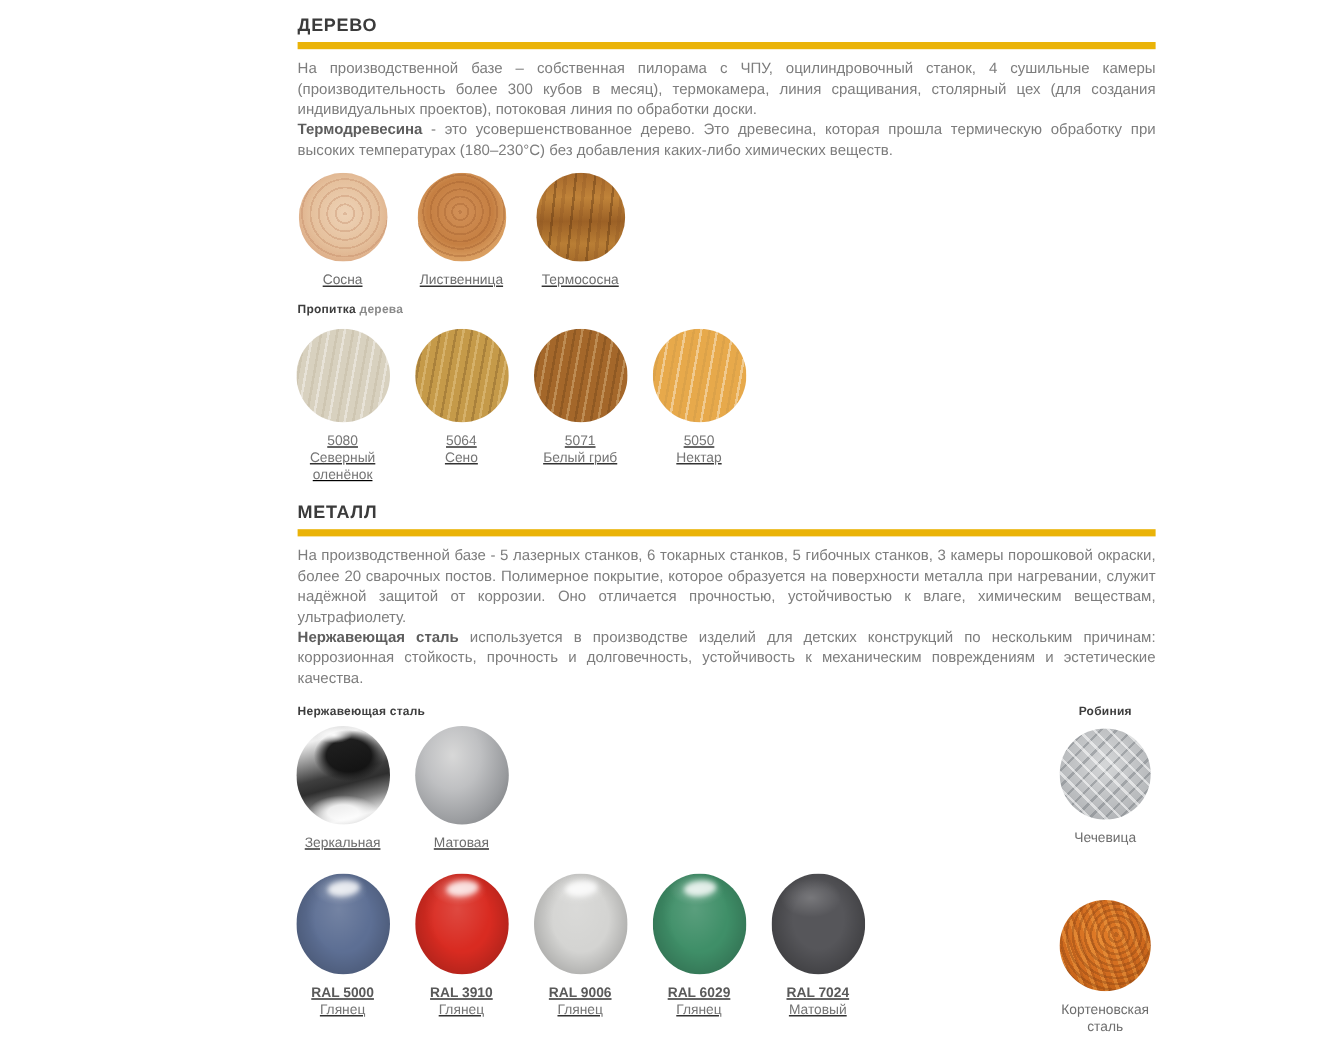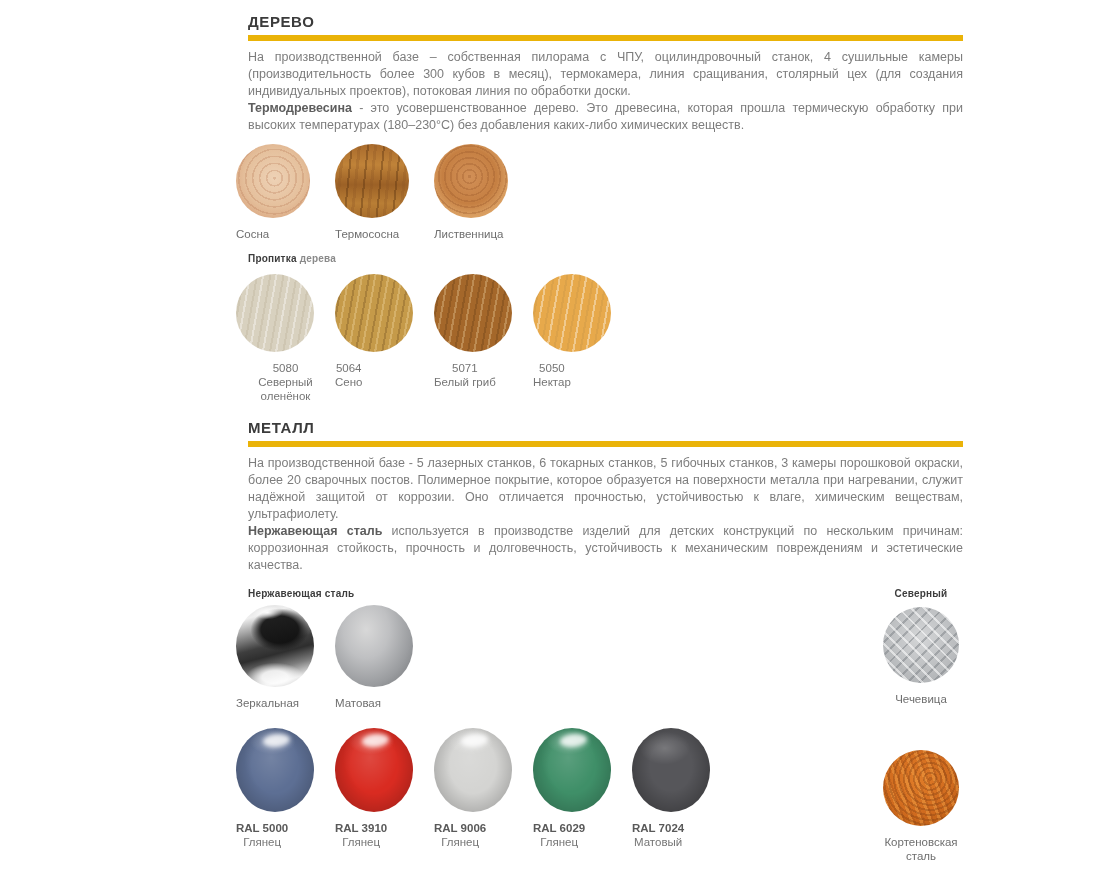--- a/index.html
+++ b/index.html
@@ -25,21 +25,21 @@
   .lead{font-weight:bold;color:#5d5d5d;}
 
   
   .sub-heading{font-size:10px;color:#3d3d3d;font-weight:bold;letter-spacing:.2px;}
   .sub-heading .light{color:#8a8a8a;font-weight:bold;}
   .imp-heading{margin-top:12px;}
   .powder-heading{margin-bottom:6px;}
 
   
   .swatch-row{display:flex;margin-left:-12px;}
-  .cell{width:99px;display:flex;flex-direction:column;align-items:flex-start;}
+  .cell{width:99px;display:flex;flex-direction:column;align-items:center;text-decoration:underline;}
   .wood-row{margin-top:10px;}
   .imp-row{margin-top:10px;}
 
   .swatch-label{
     margin-top:9px;font-size:11.5px;line-height:14px;color:#6e6e6e;text-align:center;
   }
   .nowrap{white-space:nowrap;}
   .code-line{color:#595959;font-weight:bold;display:block;}
   .name-line{color:#757575;display:block;}
 
@@ -138,26 +138,26 @@
 
   <p class="body-text first">На производственной базе – собственная пилорама с ЧПУ, оцилиндровочный станок, 4 сушильные камеры (производительность более 300 кубов в месяц), термокамера, линия сращивания, столярный цех (для создания индивидуальных проектов), потоковая линия по обработки доски.</p>
   <p class="body-text"><span class="lead">Термодревесина</span><span> - это усовершенствованное дерево. Это древесина, которая прошла термическую обработку при высоких температурах (180–230°С) без добавления каких-либо химических веществ.</span></p>
 
   <div class="swatch-row wood-row">
     <div class="cell">
       <span class="disc sw-pine"></span>
       <span class="swatch-label nowrap">Сосна</span>
     </div>
     <div class="cell">
+      <span class="disc sw-larch"></span>
+      <span class="swatch-label nowrap">Лиственница</span>
+    </div>
+    <div class="cell">
       <span class="disc sw-thermo"></span>
       <span class="swatch-label nowrap">Термососна</span>
-    </div>
-    <div class="cell">
-      <span class="disc sw-larch"></span>
-      <span class="swatch-label nowrap">Лиственница</span>
     </div>
   </div>
 
   <div class="sub-heading imp-heading"><span>Пропитка</span><span class="light"> дерева</span></div>
 
   <div class="swatch-row imp-row">
     <div class="cell">
       <span class="stain grain-light" style="background-color: rgb(216, 209, 191);"></span>
       <span class="swatch-label">
           <span class="name-line">5080</span>
@@ -200,21 +200,21 @@
           <span class="sw-mirror"></span>
           <span class="swatch-label nowrap">Зеркальная</span>
         </div>
         <div class="cell">
           <span class="sw-matte-steel"></span>
           <span class="swatch-label nowrap">Матовая</span>
         </div>
       </div>
     </div>
     <div class="right-col">
-      <div class="sub-heading alu-heading">Северный</div>
+      <div class="sub-heading alu-heading">Робиния</div>
       <span class="sw-checkerplate swatch-wrap"></span>
       <span class="swatch-label nowrap">Чечевица</span>
     </div>
   </div>
 
   <div class="dual-row powder-block">
     <div>
       <div class="swatch-row powder-row">
         <div class="cell">
           <span class="sphere gloss" style="background-color: rgb(93, 111, 148);"></span>

